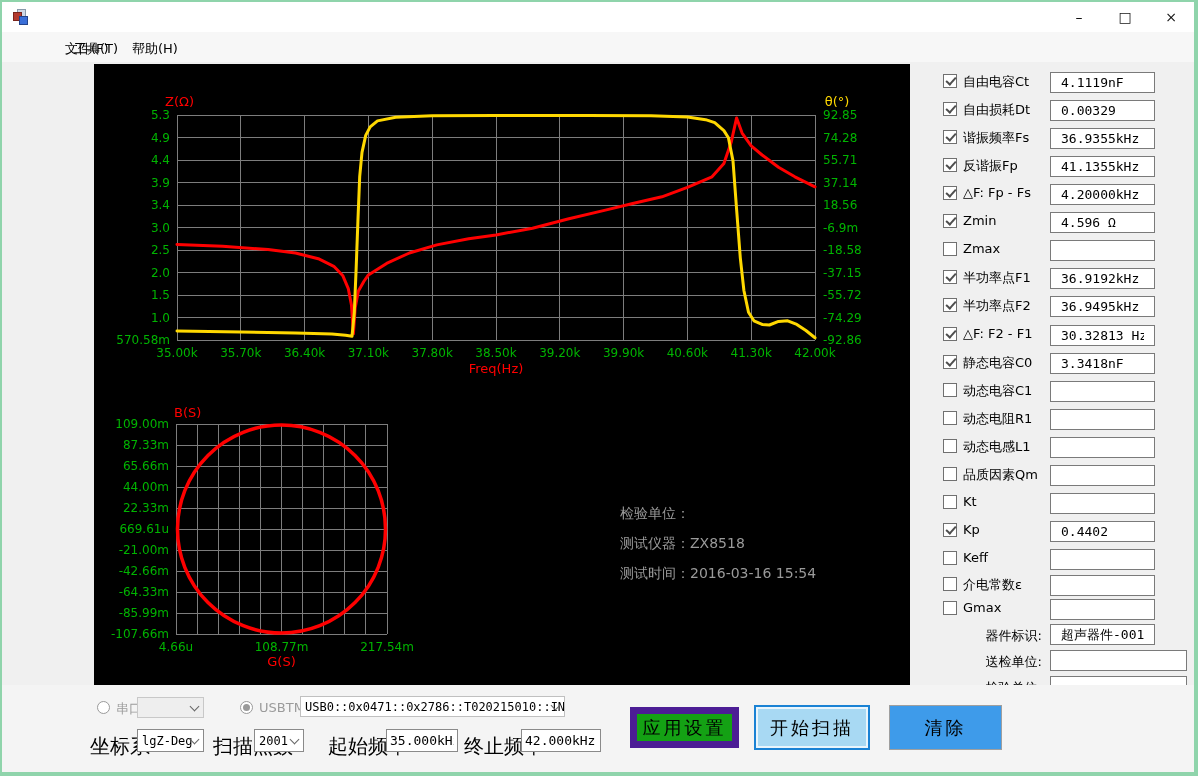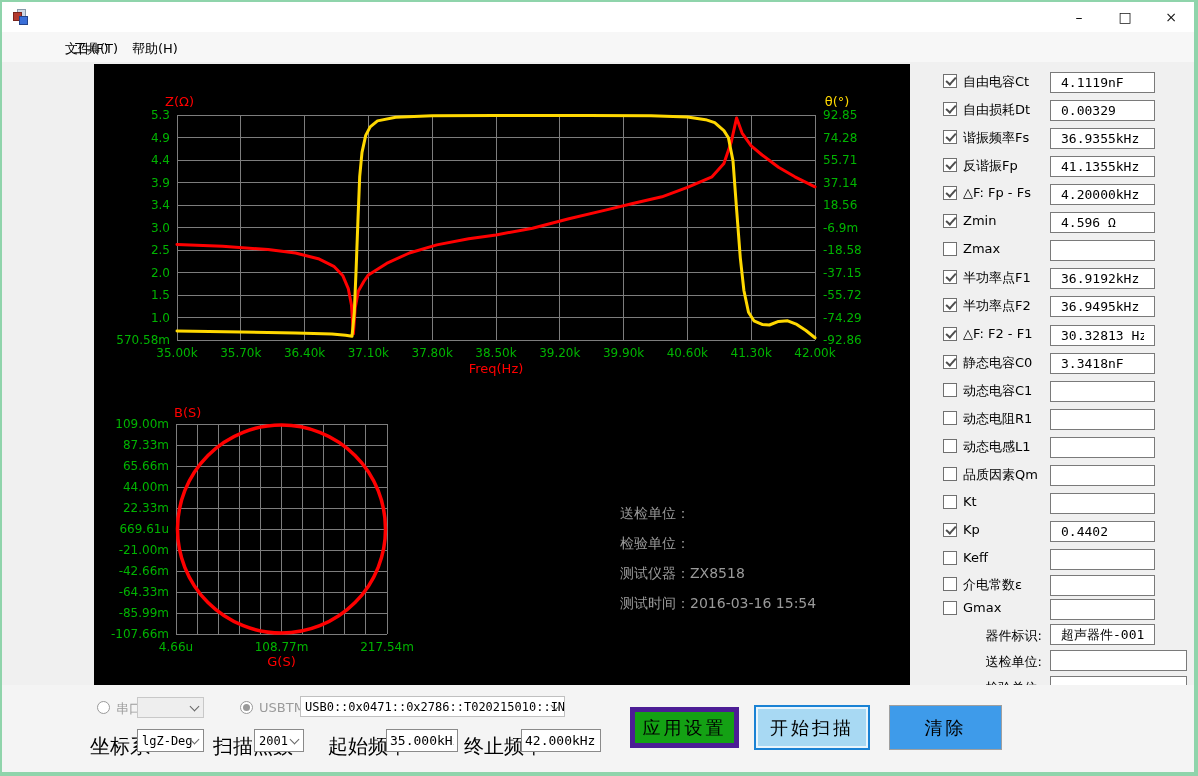--- a/index.html
+++ b/index.html
@@ -41,21 +41,21 @@
            font-size:12px; color:#000; display:flex; align-items:center; padding:0 16px 0 4px; overflow:hidden; white-space:nowrap; }
   .combo.disabled { background:#eeeeee; border-color:#c8c8c8; }
   .combo.lightborder { border-color:#c0c0c0; }
   .chevron { position:absolute; right:5px; top:50%; width:7px; height:7px; margin-top:-5px;
              border-right:1px solid #666; border-bottom:1px solid #666; transform:rotate(45deg); }
   .ctl-label { position:absolute; font-size:20px; color:#000; }
   .text-input { position:absolute; background:#fff; border:1px solid #8a8a8a;
                 font-family:"DejaVu Sans Mono",monospace; font-size:13px; color:#000; padding:0 3px; }
   .btn { position:absolute; display:flex; align-items:center; justify-content:center;
          font-size:18px; color:#000; letter-spacing:3px; }
-  #apply-btn   { left:628px; top:705px; width:109px; height:41px; background:#14a114; border:5px solid #4c1d95; }
+  #apply-btn   { left:628px; top:705px; width:109px; height:41px; background:#14a114; border:7px solid #4c1d95; }
   #scan-btn    { left:752px; top:703px; width:116px; height:45px; background:#a8d9f3;
                  border:2px solid #1a82d4; box-shadow:inset 0 0 0 2px #e9f5fc; }
   #clear-btn   { left:887px; top:703px; width:113px; height:45px; background:#3e9bea; border:1px solid #9f9f9f; }
 </style>
 </head>
 <body>
 
 <div class="window">
 
   <div class="titlebar">
@@ -173,21 +173,20 @@
         <text x="75" y="553" fill="#00b400" text-anchor="end" font-size="12" font-family="&quot;DejaVu Sans&quot;,sans-serif">-85.99m</text>
         <text x="75" y="574" fill="#00b400" text-anchor="end" font-size="12" font-family="&quot;DejaVu Sans&quot;,sans-serif">-107.66m</text>
         <text x="82" y="587" fill="#00b400" text-anchor="middle" font-size="12" font-family="&quot;DejaVu Sans&quot;,sans-serif">4.66u</text>
         <text x="187.5" y="587" fill="#00b400" text-anchor="middle" font-size="12" font-family="&quot;DejaVu Sans&quot;,sans-serif">108.77m</text>
         <text x="293" y="587" fill="#00b400" text-anchor="middle" font-size="12" font-family="&quot;DejaVu Sans&quot;,sans-serif">217.54m</text>
         <text x="80" y="353" fill="#ff0000" text-anchor="start" font-size="13" font-family="&quot;DejaVu Sans&quot;,sans-serif">B(S)</text>
         <text x="187.5" y="602" fill="#ff0000" text-anchor="middle" font-size="13" font-family="&quot;DejaVu Sans&quot;,sans-serif">G(S)</text>
         <circle cx="187.49773999939504" cy="465" r="104.00226000060496" fill="none" stroke="#ff0000" stroke-width="3.5"></circle>
       </svg>
     <div class="device-info" id="device-info">
-        <div class="info-line">送检单位：</div>
         <div class="info-line">检验单位：</div>
         <div class="info-line">测试仪器：ZX8518</div>
         <div class="info-line">测试时间：2016-03-16 15:54</div>
       </div>
   </div>
 
   <div class="right-panel" id="right-panel">
       <div class="chk checked" style="left: 33px; top: 12px;"></div>
       <div class="row-label" style="left: 53px; top: 11px;">自由电容Ct</div>
       <input class="val-box" readonly="" value="4.1119nF" style="left: 140px; top: 10px; width: 105px;">

